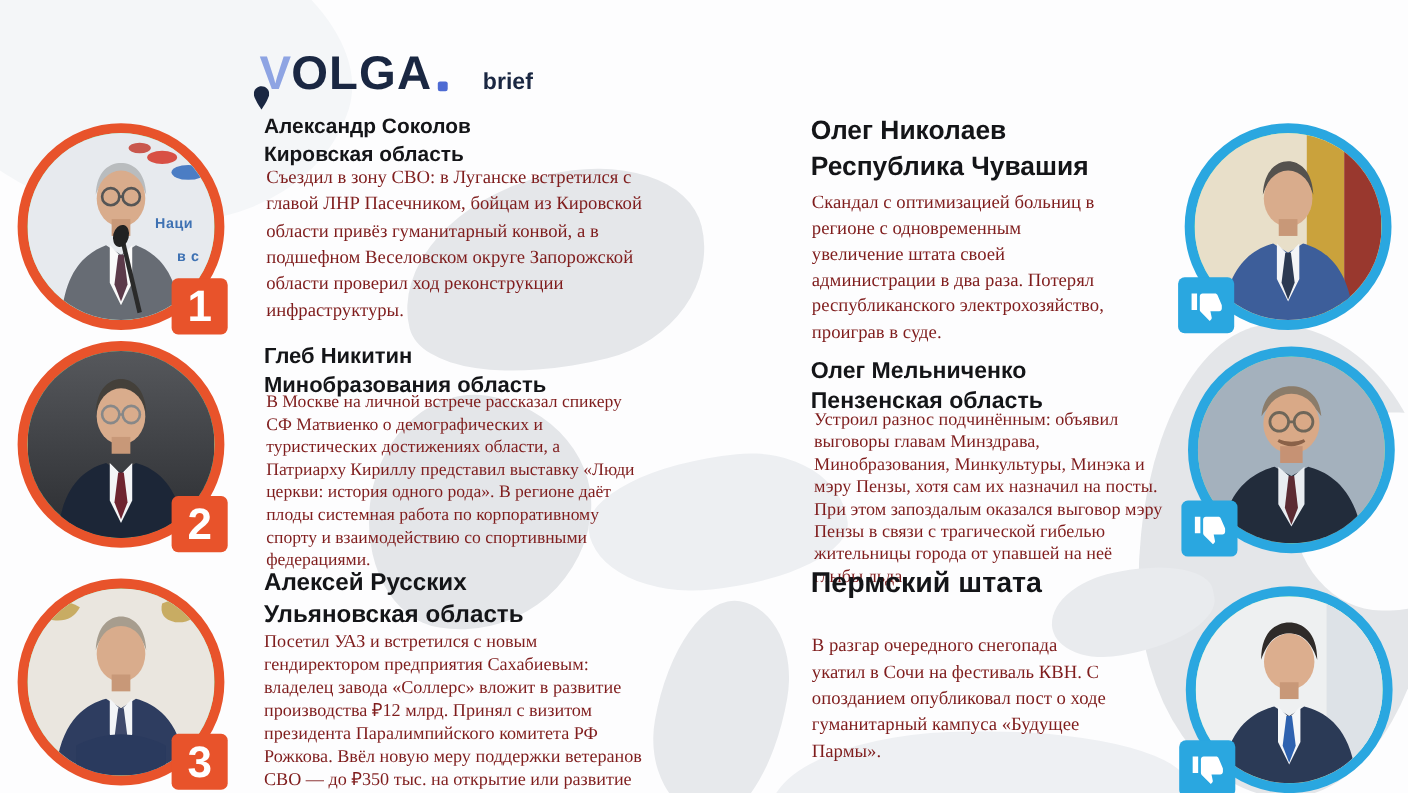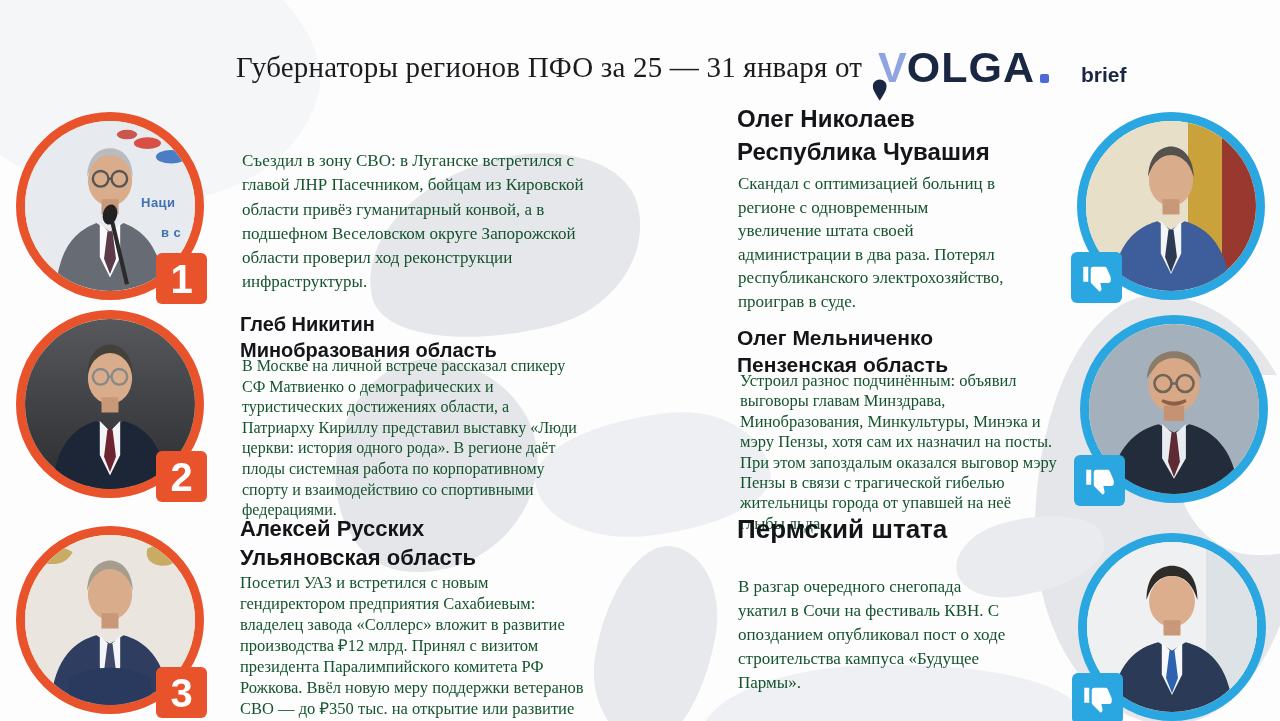--- a/index.html
+++ b/index.html
@@ -41,41 +41,41 @@
             font-size:43px; font-weight:700; color:#8ea4e3; letter-spacing:0; }
   .logo-v svg { position:absolute; top:-4px; left:50%; transform:translateX(-52%); }
   .logo-olga { font-size:43px; font-weight:700; color:#1a2742; letter-spacing:1px; }
   .logo-dot { width:9px; height:9px; background:#4e6bd3; border-radius:2px;
               align-self:flex-end; margin:0 4px 6px 5px; }
   .logo-brief { font-size:21px; font-weight:700; color:#1a2742;margin-left:28px; }
 
   
   .entry { position:absolute; z-index:2; }
   .entry-name, .entry-region { font-weight:700; color:#141518; }
-  .entry-text { font-family:"Liberation Serif", serif; color:#14532d; }
+  .entry-text { font-family:"Liberation Serif", serif; color:#7f1d1d; }
 
   .e1-name { left:240px; top:103px; font-size:19px; line-height:25px; }
   .e1-text { left:242px; top:149px; width:347px; font-size:17px; line-height:24.3px; }
   .e2-name { left:240px; top:311px; font-size:20px; line-height:26px; }
   .e2-text { left:242px; top:356px; width:340px; font-size:16px; line-height:20.6px; }
   .e3-name { left:240px; top:514px; font-size:22px; line-height:29px; }
   .e3-text { left:240px; top:572px; width:354px; font-size:16.5px; line-height:21px; }
   .e4-name { left:737px; top:102px; font-size:24px; line-height:33px; }
   .e4-text { left:738px; top:172px; width:270px; font-size:17px; line-height:23.5px; }
   .e5-name { left:737px; top:324px; font-size:21px; line-height:27px; }
   .e5-text { left:740px; top:371px; width:317px; font-size:16.5px; line-height:20.4px; }
   .e6-name { left:737px; top:512px; font-size:26px; line-height:34px; }
   .e6-text { left:738px; top:575px; width:274px; font-size:17px; line-height:24px; }
 
   
   .medallion { position:absolute; width:188px; height:188px; z-index:2; }
   .medallion.orange { --ring:#e8532b; }
   .medallion.blue   { --ring:#2aa7e0; }
   .photo { position:absolute; inset:0; border-radius:50%;
-           border:9px solid var(--ring); overflow:hidden; background:#fef9c3; }
+           border:9px solid var(--ring); overflow:hidden; background:#86efac; }
   .photo svg { position:absolute; inset:0; width:100%; height:100%; }
   .photo-caption { position:absolute; color:#3f72b3; font-weight:700;
                    font-size:13px; letter-spacing:.5px; }
   .cap1 { left:116px; top:74px; }
   .cap2 { left:136px; top:104px; }
   .badge { position:absolute; width:51px; height:51px; background:var(--ring);
            border-radius:6px; display:flex; align-items:center; justify-content:center;
            color:#fff; font-weight:700; font-size:40px; line-height:1; }
   .badge-right { right:-3px; bottom:-4px; }
   .badge-left  { left:-6px;  bottom:-3px; }
@@ -95,34 +95,37 @@
   <div class="blob b1"></div>
   <div class="blob b2"></div>
   <div class="blob b3"></div>
   <div class="blob b4"></div>
   <div class="blob b5"></div>
   <div class="blob b5b"></div>
   <div class="blob b7"></div>
   <div class="blob b8"></div>
 
   <div class="header">
-    <h1 class="title">Губернаторы регионов ПФО за 25 — 31 января от</h1>
     <div class="logo">
       <span class="logo-v">V</span>
       <span class="logo-v" style="width:0; overflow:visible;">
           <svg width="14" height="24" viewBox="0 0 12 18" style="left:-27px;">
             <path d="M6 0 C9.3 0 12 2.6 12 5.9 C12 9.4 6 18 6 18 C6 18 0 9.4 0 5.9 C0 2.6 2.7 0 6 0 Z" fill="#1a2742"></path>
           </svg>
         </span>
       <span class="logo-olga">OLGA</span>
       <span class="logo-dot"></span>
       <span class="logo-brief">brief</span>
     </div>
   </div>
 
+  <div class="entry e1-name">
+    <div class="entry-name">Александр Соколов</div>
+    <div class="entry-region">Кировская область</div>
+  </div>
   <div class="entry entry-text e1-text">Съездил в зону СВО: в Луганске встретился с главой ЛНР Пасечником, бойцам из Кировской области привёз гуманитарный конвой, а в подшефном Веселовском округе Запорожской области проверил ход реконструкции инфраструктуры.</div>
 
   <div class="entry e2-name">
     <div class="entry-name">Глеб Никитин</div>
     <div class="entry-region">Минобразования область</div>
   </div>
   <div class="entry entry-text e2-text">В Москве на личной встрече рассказал спикеру СФ Матвиенко о демографических и туристических достижениях области, а Патриарху Кириллу представил выставку «Люди церкви: история одного рода». В регионе даёт плоды системная работа по корпоративному спорту и взаимодействию со спортивными федерациями.</div>
 
   <div class="entry e3-name">
     <div class="entry-name">Алексей Русских</div>
@@ -138,21 +141,21 @@
 
   <div class="entry e5-name">
     <div class="entry-name">Олег Мельниченко</div>
     <div class="entry-region">Пензенская область</div>
   </div>
   <div class="entry entry-text e5-text">Устроил разнос подчинённым: объявил выговоры главам Минздрава, Минобразования, Минкультуры, Минэка и мэру Пензы, хотя сам их назначил на посты. При этом запоздалым оказался выговор мэру Пензы в связи с трагической гибелью жительницы города от упавшей на неё глыбы льда.</div>
 
   <div class="entry e6-name">
     <div class="entry-region">Пермский штата</div>
   </div>
-  <div class="entry entry-text e6-text">В разгар очередного снегопада укатил в Сочи на фестиваль КВН. С опозданием опубликовал пост о ходе строительства кампуса «Будущее Пармы».</div>
+  <div class="entry entry-text e6-text">В разгар очередного снегопада укатил в Сочи на фестиваль КВН. С опозданием опубликовал пост о ходе гуманитарный кампуса «Будущее Пармы».</div>
 
   <div class="medallion orange m1">
     <div class="photo">
       <svg viewBox="0 0 100 100" preserveAspectRatio="xMidYMid slice">
         <rect width="100" height="100" fill="#e7eaee"></rect>
         <ellipse cx="72" cy="13" rx="8" ry="3.5" fill="#d85045"></ellipse>
         <ellipse cx="86" cy="21" rx="9" ry="4" fill="#4b7dc4"></ellipse>
         <ellipse cx="60" cy="8" rx="6" ry="2.8" fill="#c9574d"></ellipse>
         <path d="M36.5 33 C37 20 44 16 50 16 C56 16 63 20 63.5 33 C60 24 55 22 50 22 C45 22 40 24 36.5 33 Z" fill="#b9bcbe"></path>
         <ellipse cx="50" cy="35" rx="13" ry="15" fill="#d9ac8c"></ellipse>

